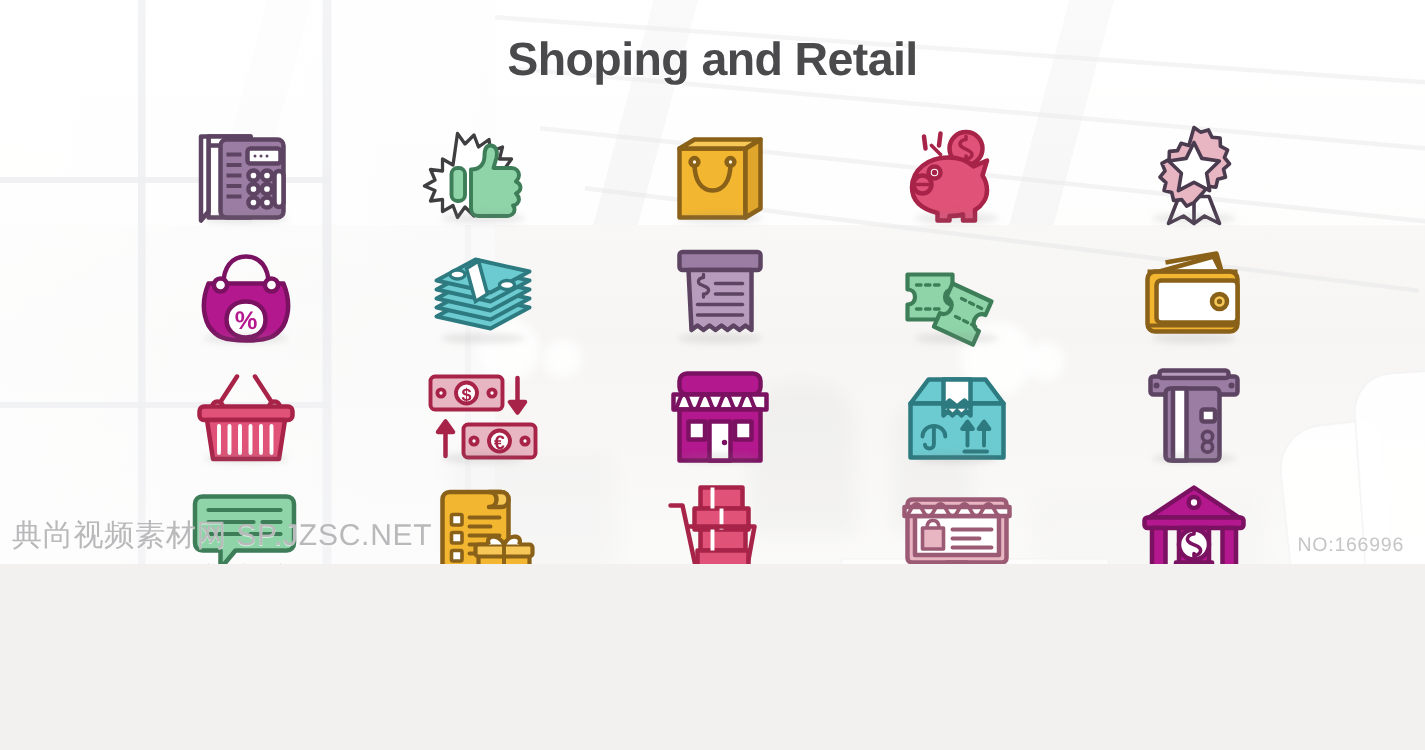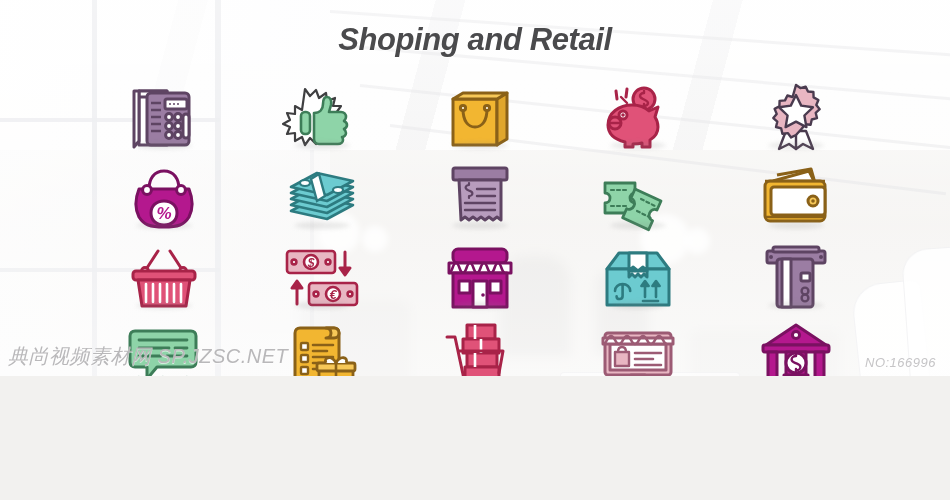--- a/index.html
+++ b/index.html
@@ -2,21 +2,21 @@
 <html><head>
 <meta charset="utf-8">
 <style>
   * { margin:0; padding:0; box-sizing:border-box; }
   html,body { width:950px; height:500px; overflow:hidden; }
   body {
     font-family:"Liberation Sans", sans-serif;
     background:#f2f1ef;
     position:relative;
   }
-  #stage { position:relative; width:950px; height:376px; overflow:hidden; background:#efeeec;font-style:italic; }
+  #stage { position:relative; width:950px; height:376px; overflow:hidden; background:#efeeec; }
 
   
   .bg-layer { position:absolute; inset:0; }
   .bg-base {
     background:
       linear-gradient(180deg,#fbfbfb 0%, #f4f3f1 38%, #efedea 60%, #f3f2f0 100%);
   }
   .bg-ceiling {
     position:absolute; left:0; top:0; width:100%; height:150px;
     background:

